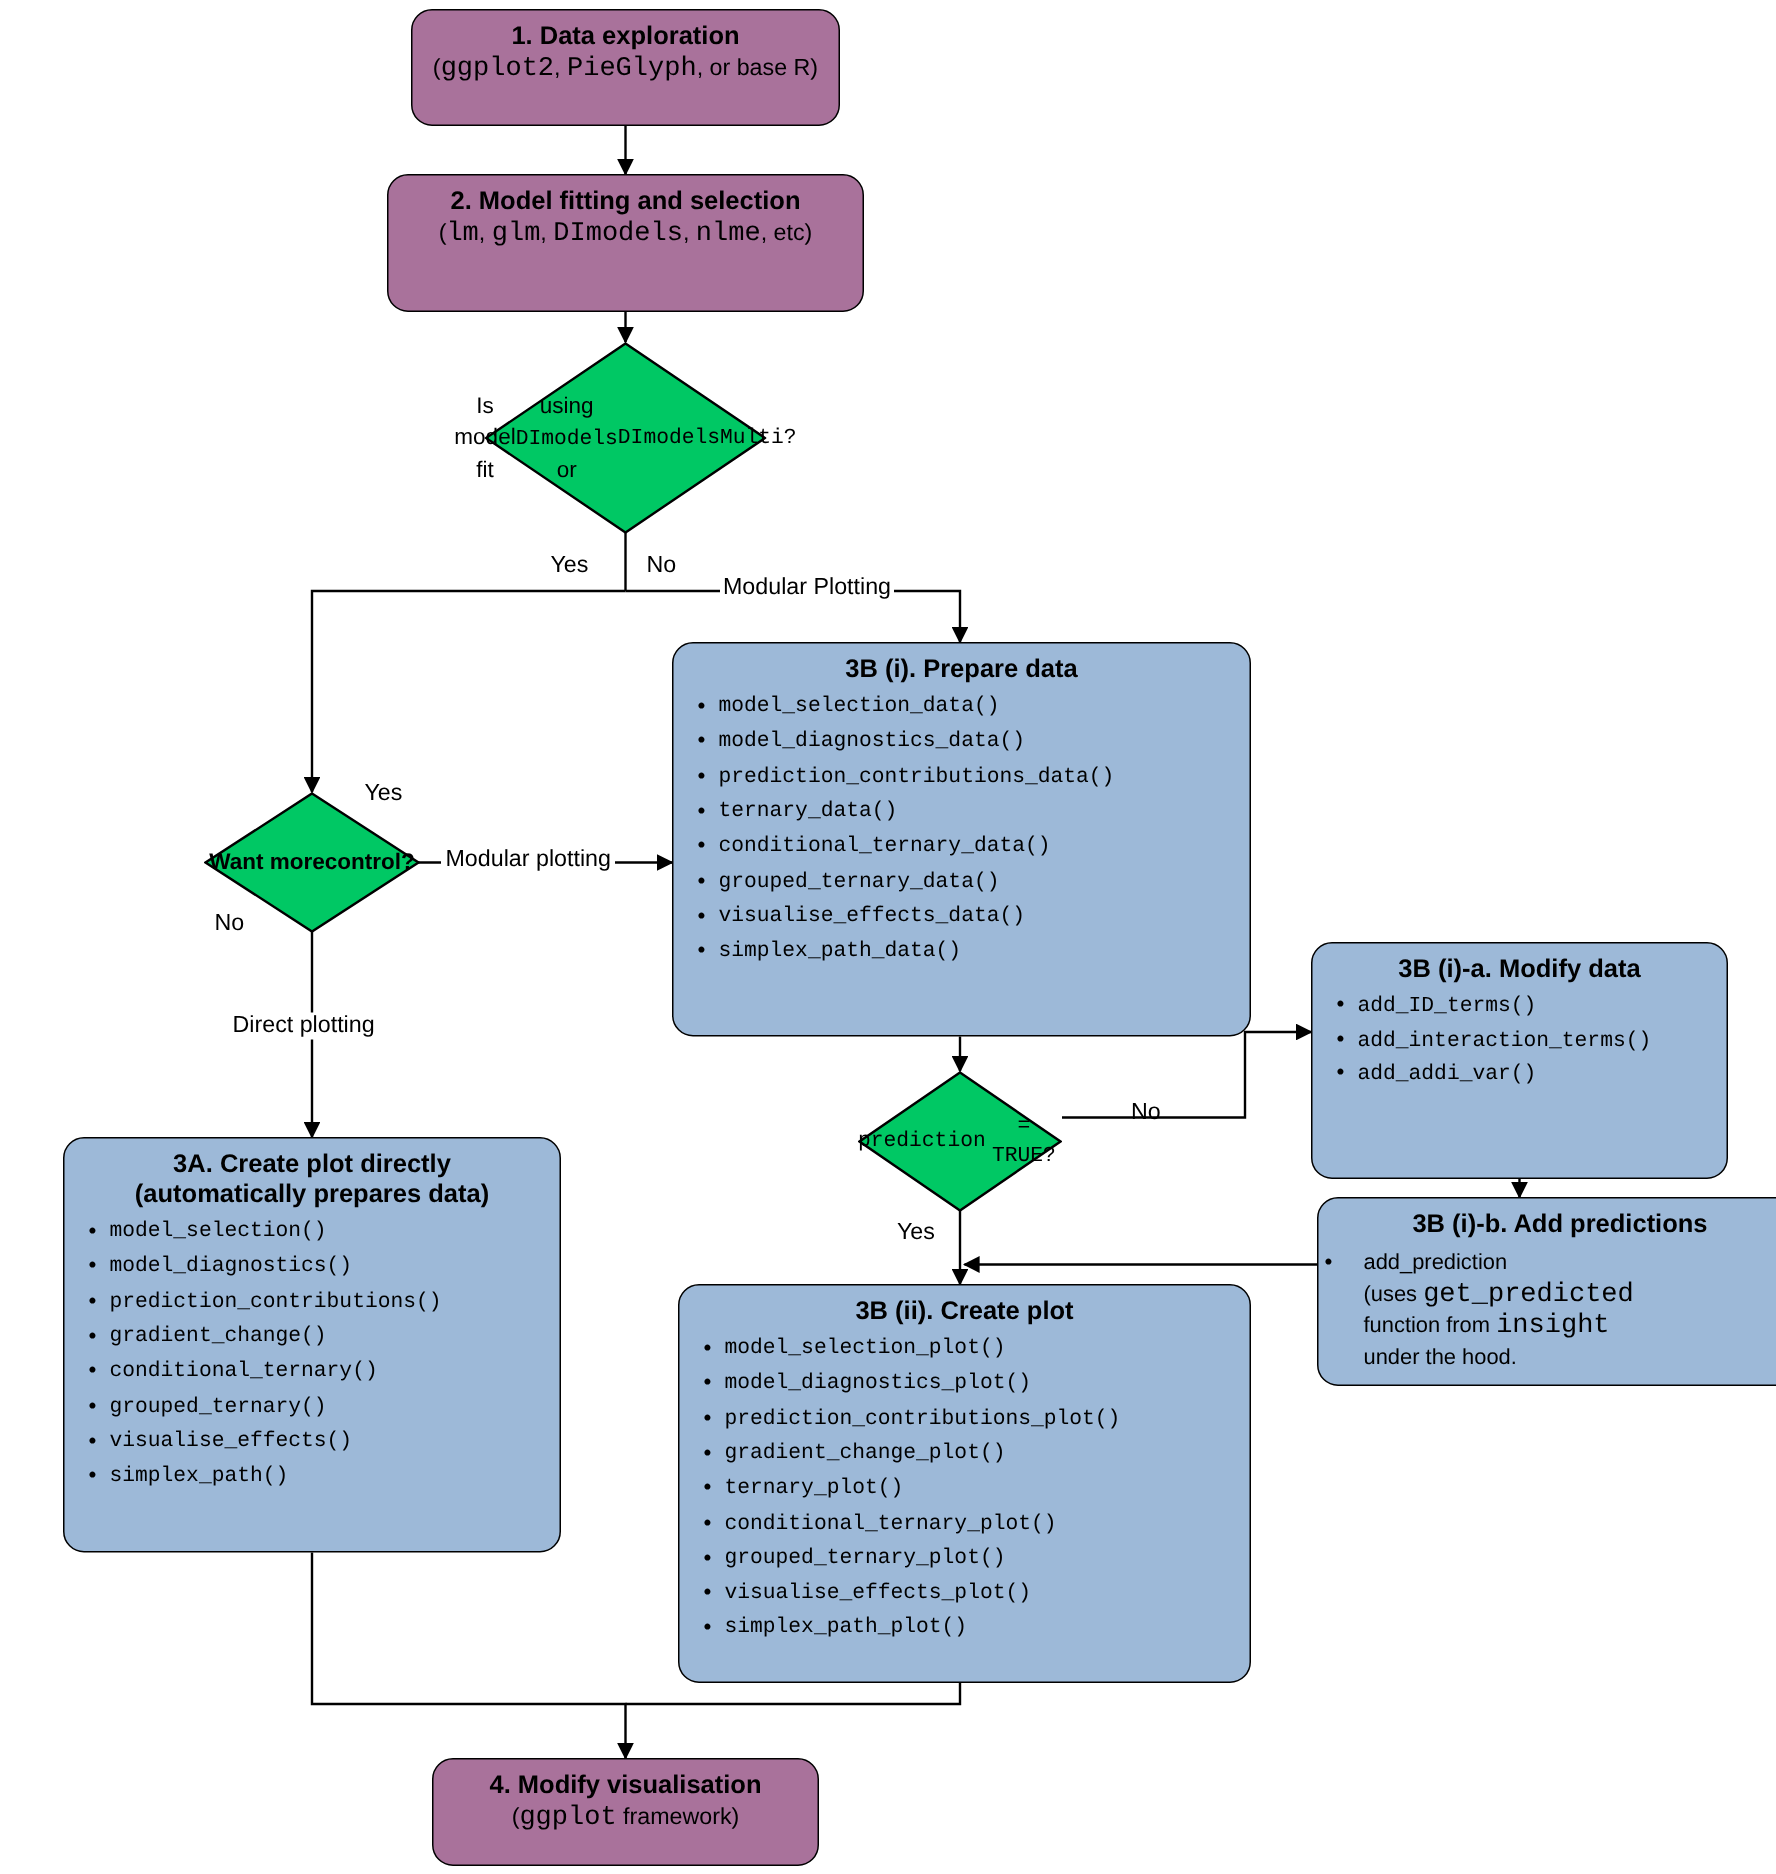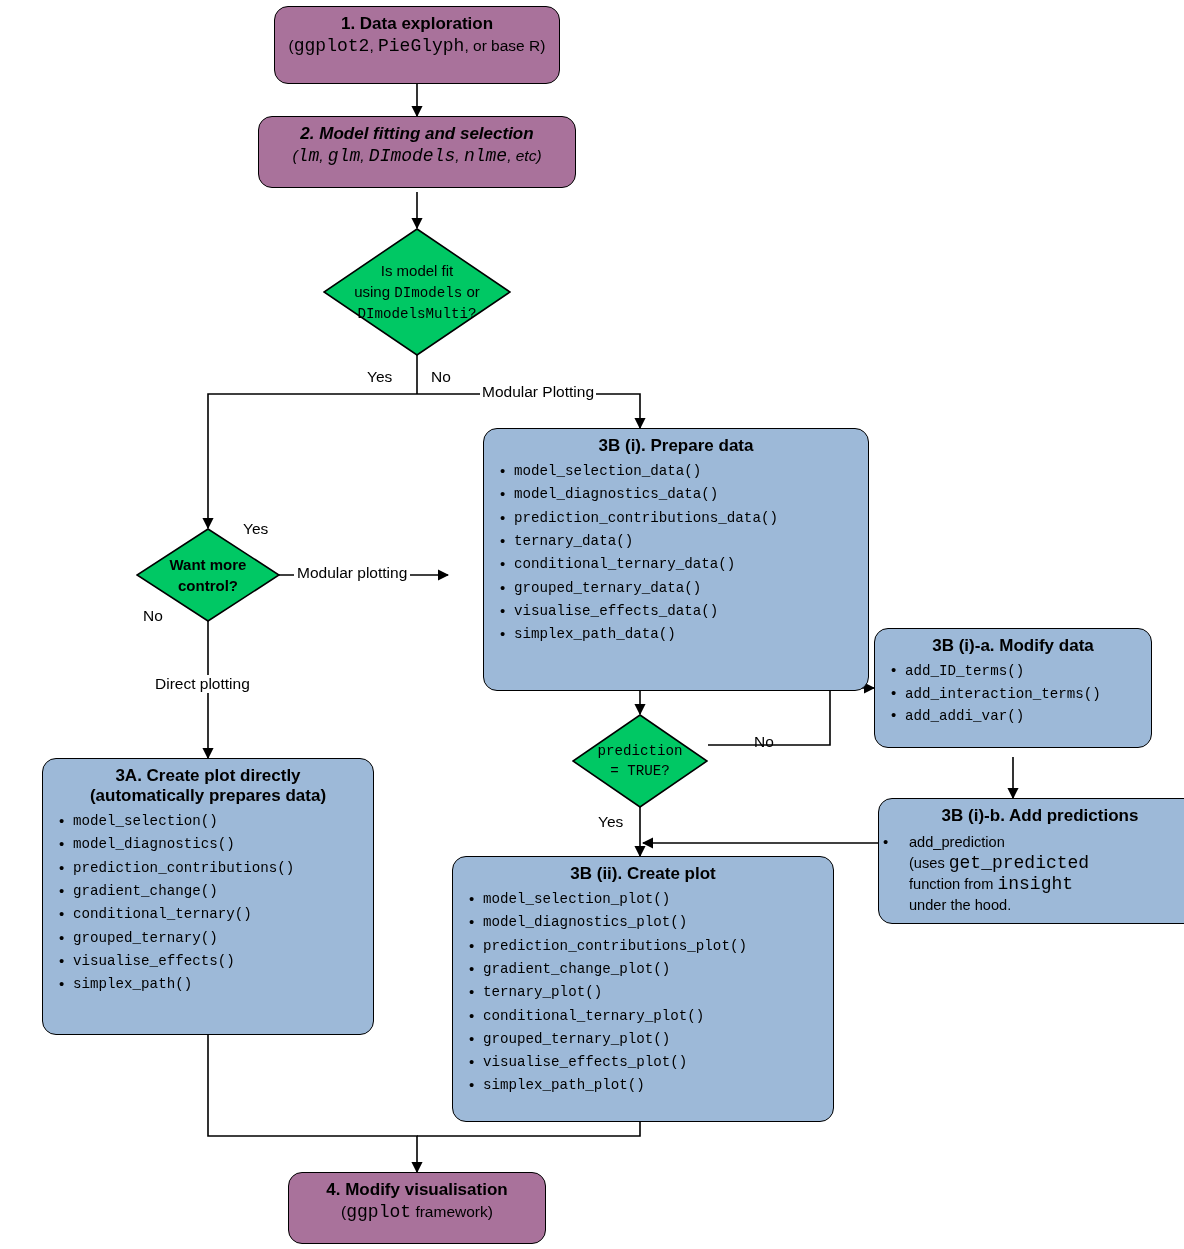--- a/index.html
+++ b/index.html
@@ -80,21 +80,21 @@
     position: absolute;
   }
   .diamond svg { display: block; }
   .diamond-label {
     position: absolute;
     left: 0;
     top: 0;
     width: 100%;
     height: 100%;
     display: flex;
-    flex-direction: column;
+    flex-direction: row;
     align-items: center;
     justify-content: center;
     text-align: center;
     font-size: 15px;
     line-height: 1.42;
     color: #000000;
   }
   .diamond-label .mono {
     font-family: "Liberation Mono", monospace;
     font-size: 14.2px;
@@ -163,21 +163,21 @@
 
       <path d="M 640,1122 L 640,1136 L 417,1136"></path>
     </g>
   </svg>
 
   <div class="node purple" style="left:274px; top:6px; width:286px; height:78px;">
     <div class="node-title">1. Data exploration</div>
     <div class="node-sub"><span>(</span><code class="mono">ggplot2</code><span>, </span><code class="mono">PieGlyph</code><span>, or base R)</span></div>
   </div>
 
-  <div class="node purple" style="left:258px; top:116px; width:318px; height:72px;font-style:italic;">
+  <div class="node purple" style="left:258px; top:116px; width:318px; height:92px;">
     <div class="node-title">2. Model fitting and selection</div>
     <div class="node-sub"><span>(</span><code class="mono">lm</code><span>, </span><code class="mono">glm</code><span>, </span><code class="mono">DImodels</code><span>, </span><code class="mono">nlme</code><span>, etc)</span></div>
   </div>
 
   <div class="diamond" style="left:323px; top:228px; width:188px; height:128px;">
     <svg width="188" height="128" viewBox="0 0 188 128">
       <polygon points="94,1 187,64 94,127 1,64" fill="#00c864" stroke="#000000" stroke-width="1.6"></polygon>
     </svg>
     <div class="diamond-label">
       <div>Is model fit</div>
@@ -199,35 +199,35 @@
   <div class="diamond" style="left:572px; top:714px; width:136px; height:94px;">
     <svg width="136" height="94" viewBox="0 0 136 94">
       <polygon points="68,1 135,47 68,93 1,47" fill="#00c864" stroke="#000000" stroke-width="1.6"></polygon>
     </svg>
     <div class="diamond-label">
       <div class="mono">prediction</div>
       <div class="mono">= TRUE?</div>
     </div>
   </div>
 
-  <div class="node blue" style="left:448px; top:428px; width:386px; height:263px;margin-left:35px;">
+  <div class="node blue" style="left:448px; top:428px; width:386px; height:263px;">
     <div class="node-title">3B (i). Prepare data</div>
     <ul class="fn-list">
       <li>model_selection_data()</li>
       <li>model_diagnostics_data()</li>
       <li>prediction_contributions_data()</li>
       <li>ternary_data()</li>
       <li>conditional_ternary_data()</li>
       <li>grouped_ternary_data()</li>
       <li>visualise_effects_data()</li>
       <li>simplex_path_data()</li>
     </ul>
   </div>
 
-  <div class="node blue" style="left:874px; top:628px; width:278px; height:120px;">
+  <div class="node blue" style="left:874px; top:628px; width:278px; height:158px;">
     <div class="node-title">3B (i)-a. Modify data</div>
     <ul class="fn-list tight">
       <li>add_ID_terms()</li>
       <li>add_interaction_terms()</li>
       <li>add_addi_var()</li>
     </ul>
   </div>
 
   <div class="node blue" style="left:878px; top:798px; width:324px; height:126px;">
     <div class="node-title">3B (i)-b. Add predictions</div>

